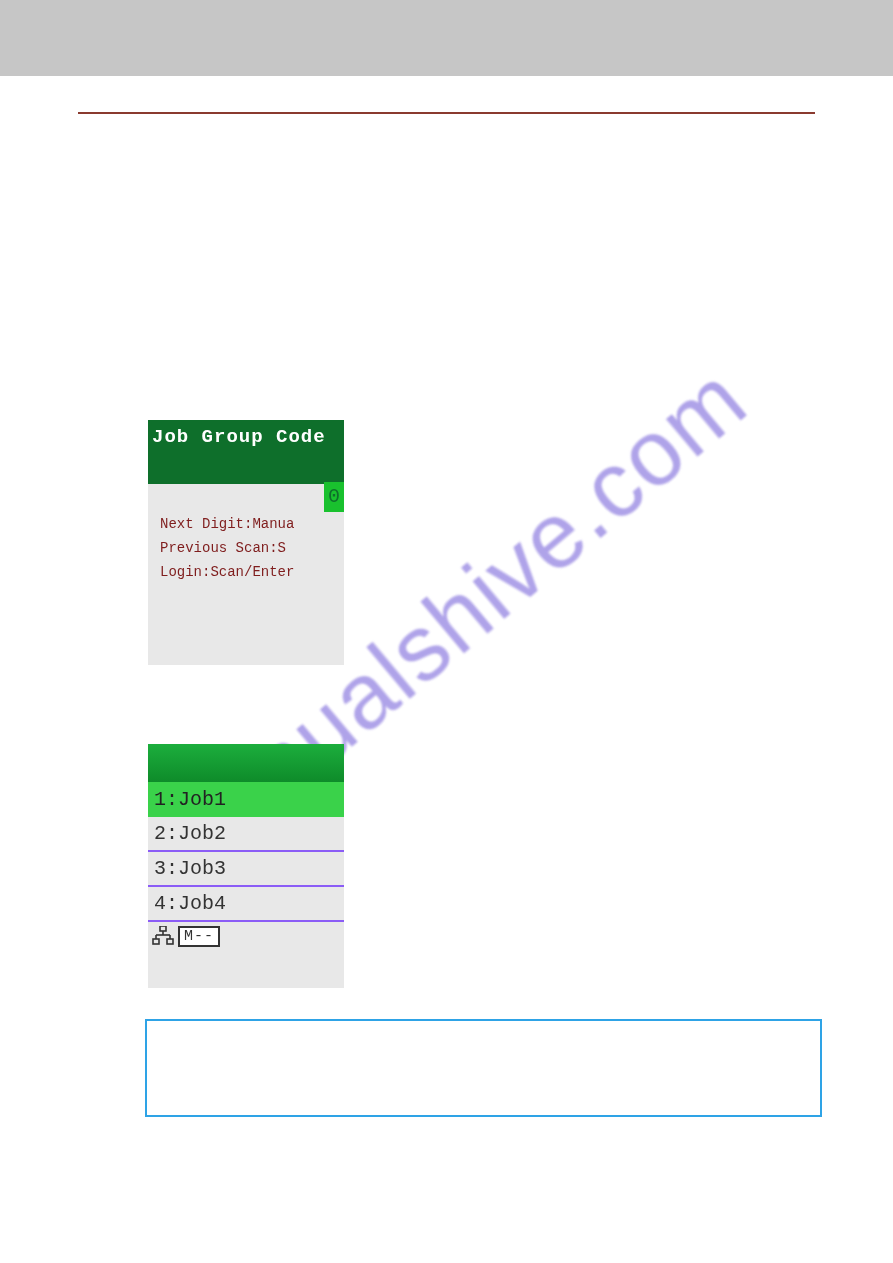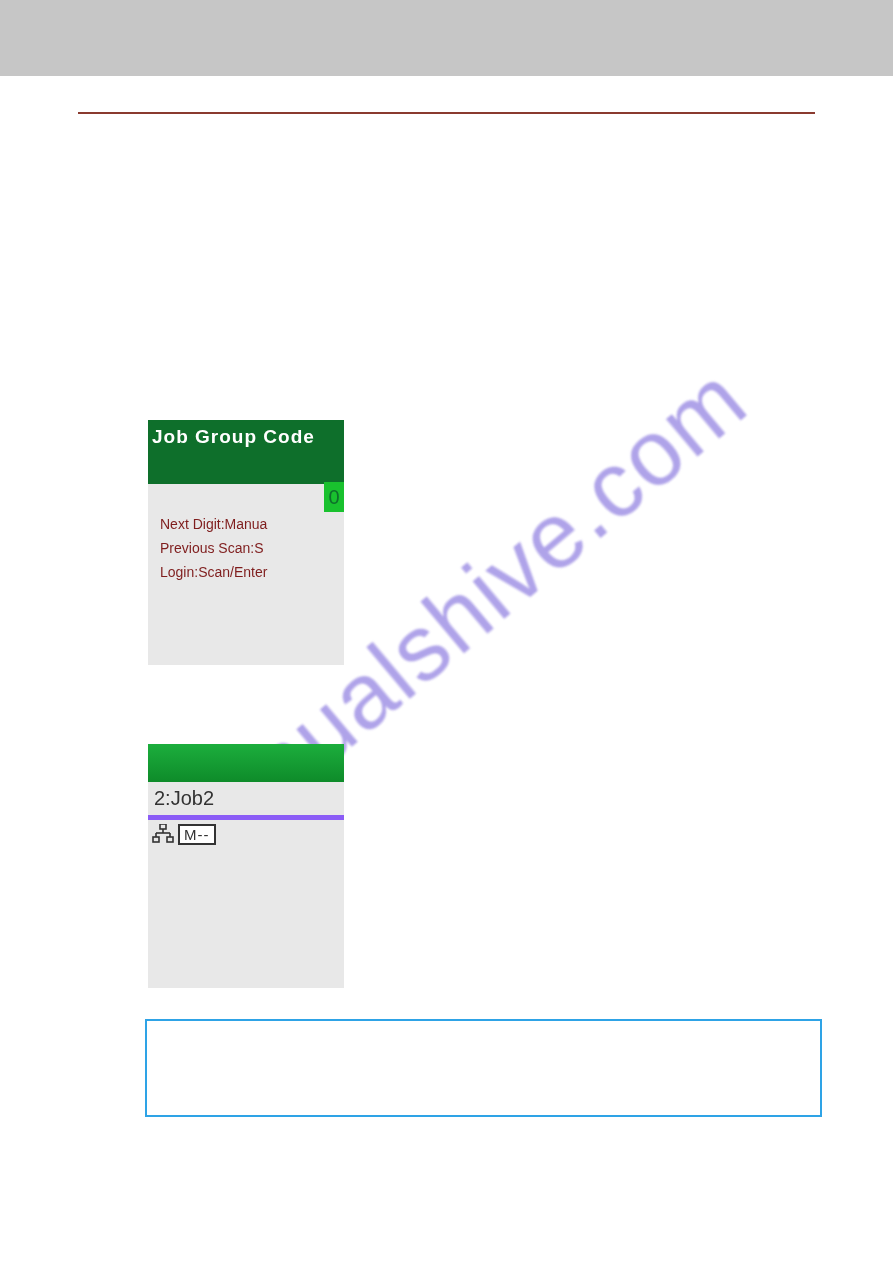--- a/index.html
+++ b/index.html
@@ -2,33 +2,33 @@
 <html><head>
 <meta charset="utf-8">
 <style>
 html,body{margin:0;padding:0;background:#fff;font-family:Arial,Helvetica,sans-serif}
 .page{width:893px;height:1263px;position:relative;background:#fff}
 .topbar{height:76px;background:#c6c6c6}
 .rule{height:2px;background:#8a3a2f;margin:36px 78px 0 78px}
 
 .watermark{position:absolute;left:50%;top:50%;transform:translate(-50%,-56%) rotate(-40deg);font-size:92px;font-weight:400;letter-spacing:2px;color:rgba(126,106,220,0.62);white-space:nowrap;pointer-events:none;filter:blur(1.2px)}
 
-.screen{position:absolute;left:148px;width:196px;background:#e8e8e8;font-family:Liberation Sans, sans-serif}
+.screen{position:absolute;left:148px;width:196px;background:#e8e8e8;font-family:Liberation Mono, monospace}
 
 .screen1{top:420px;height:245px}
 .screen1 .hdr{background:#0e6f2b;color:#fff;font-weight:600;letter-spacing:1px;font-size:19px;padding:6px 4px 36px 4px}
 .screen1 .valrow{position:relative;height:28px}
 .screen1 .valbox{position:absolute;right:0;top:-2px;background:#19c12e;color:#0a3;width:20px;height:30px;text-align:center;line-height:30px;font-size:20px;color:#0e6f2b}
 .screen1 .line{font-size:14px;color:#7f1d1d;padding:4px 12px;white-space:nowrap;overflow:hidden}
 .screen1 .login{}
 
 .screen2{top:744px;height:244px}
 .screen2 .tophdr{height:38px;background:linear-gradient(#1cae3d,#0e8b2a)}
 .screen2 .sel{background:#3ad24a;font-size:20px;padding:6px 6px;color:#222}
-.screen2 .item{background:#e8e8e8;font-size:20px;padding:5px 6px;color:#333;border-bottom:5px solid #8b5cf6}
+.screen2 .item{background:#e8e8e8;font-size:20px;padding:5px 6px;color:#333;border-bottom:2px solid #8b5cf6}
 .screen2 .status{position:relative;height:28px;background:#e8e8e8}
 .screen2 .neticon{position:absolute;left:4px;top:4px}
 .screen2 .mbox{position:absolute;left:30px;top:4px;border:2px solid #333;font-size:15px;padding:0 4px;letter-spacing:1px;color:#333;background:#fff}
 
 .notebox{position:absolute;left:145px;top:1019px;width:673px;height:94px;border:2px solid #2ea3e6}
 
 .pagenum{position:absolute;right:80px;bottom:20px;color:#9a9a9a;font-size:16px}
 </style>
 </head>
 <body>
@@ -44,21 +44,24 @@
     <div class="valrow">
       <div class="valbox">0</div>
     </div>
     <div class="line">Next Digit:Manua</div>
     <div class="line">Previous Scan:S</div>
     <div class="line login">Login:Scan/Enter</div>
   </div>
 
   <div class="screen screen2">
     <div class="tophdr"></div>
+    <div class="sel">1:Job1</div>
     <div class="item">2:Job2</div>
+    <div class="item">3:Job3</div>
+    <div class="item">4:Job4</div>
     <div class="status">
       <span class="neticon">
         <svg width="22" height="20" viewBox="0 0 22 20">
           <rect x="8" y="0" width="6" height="5" fill="none" stroke="#333" stroke-width="1.6"></rect>
           <rect x="1" y="13" width="6" height="5" fill="none" stroke="#333" stroke-width="1.6"></rect>
           <rect x="15" y="13" width="6" height="5" fill="none" stroke="#333" stroke-width="1.6"></rect>
           <line x1="11" y1="5" x2="11" y2="9" stroke="#333" stroke-width="1.6"></line>
           <line x1="4" y1="9" x2="18" y2="9" stroke="#333" stroke-width="1.6"></line>
           <line x1="4" y1="9" x2="4" y2="13" stroke="#333" stroke-width="1.6"></line>
           <line x1="18" y1="9" x2="18" y2="13" stroke="#333" stroke-width="1.6"></line>

